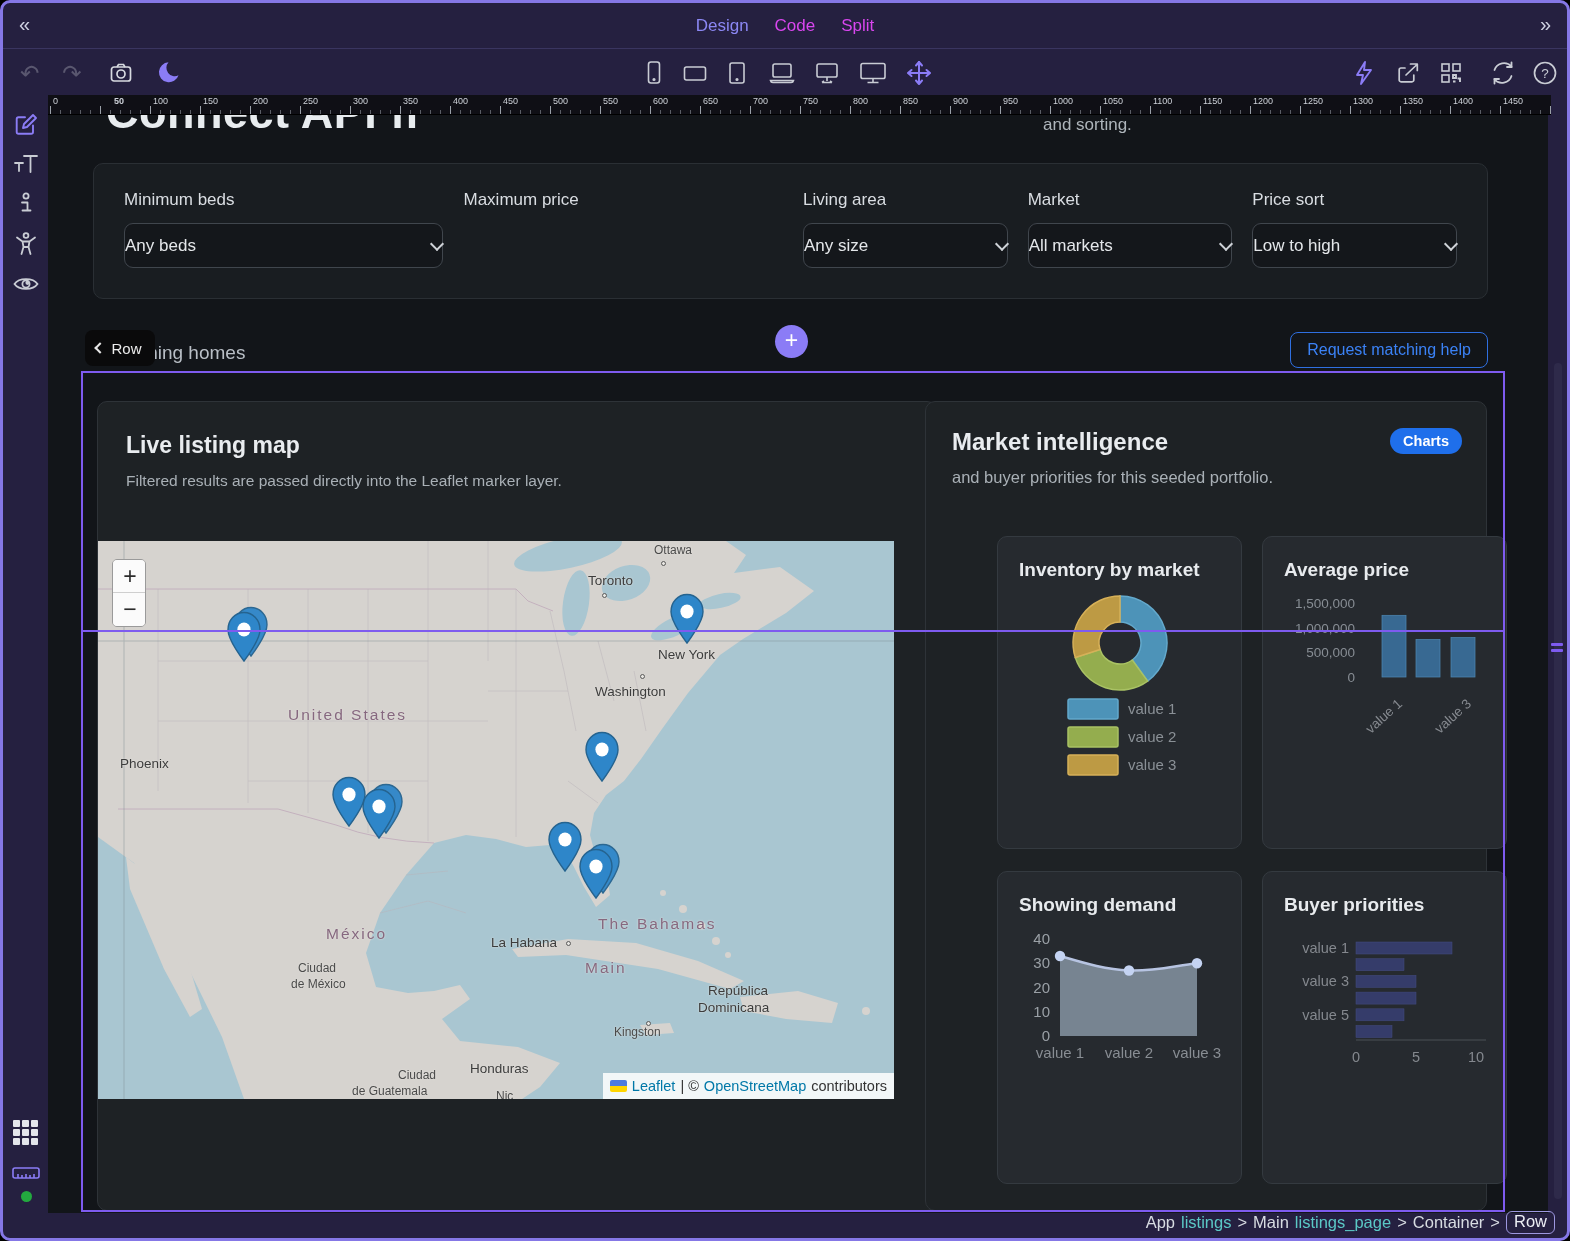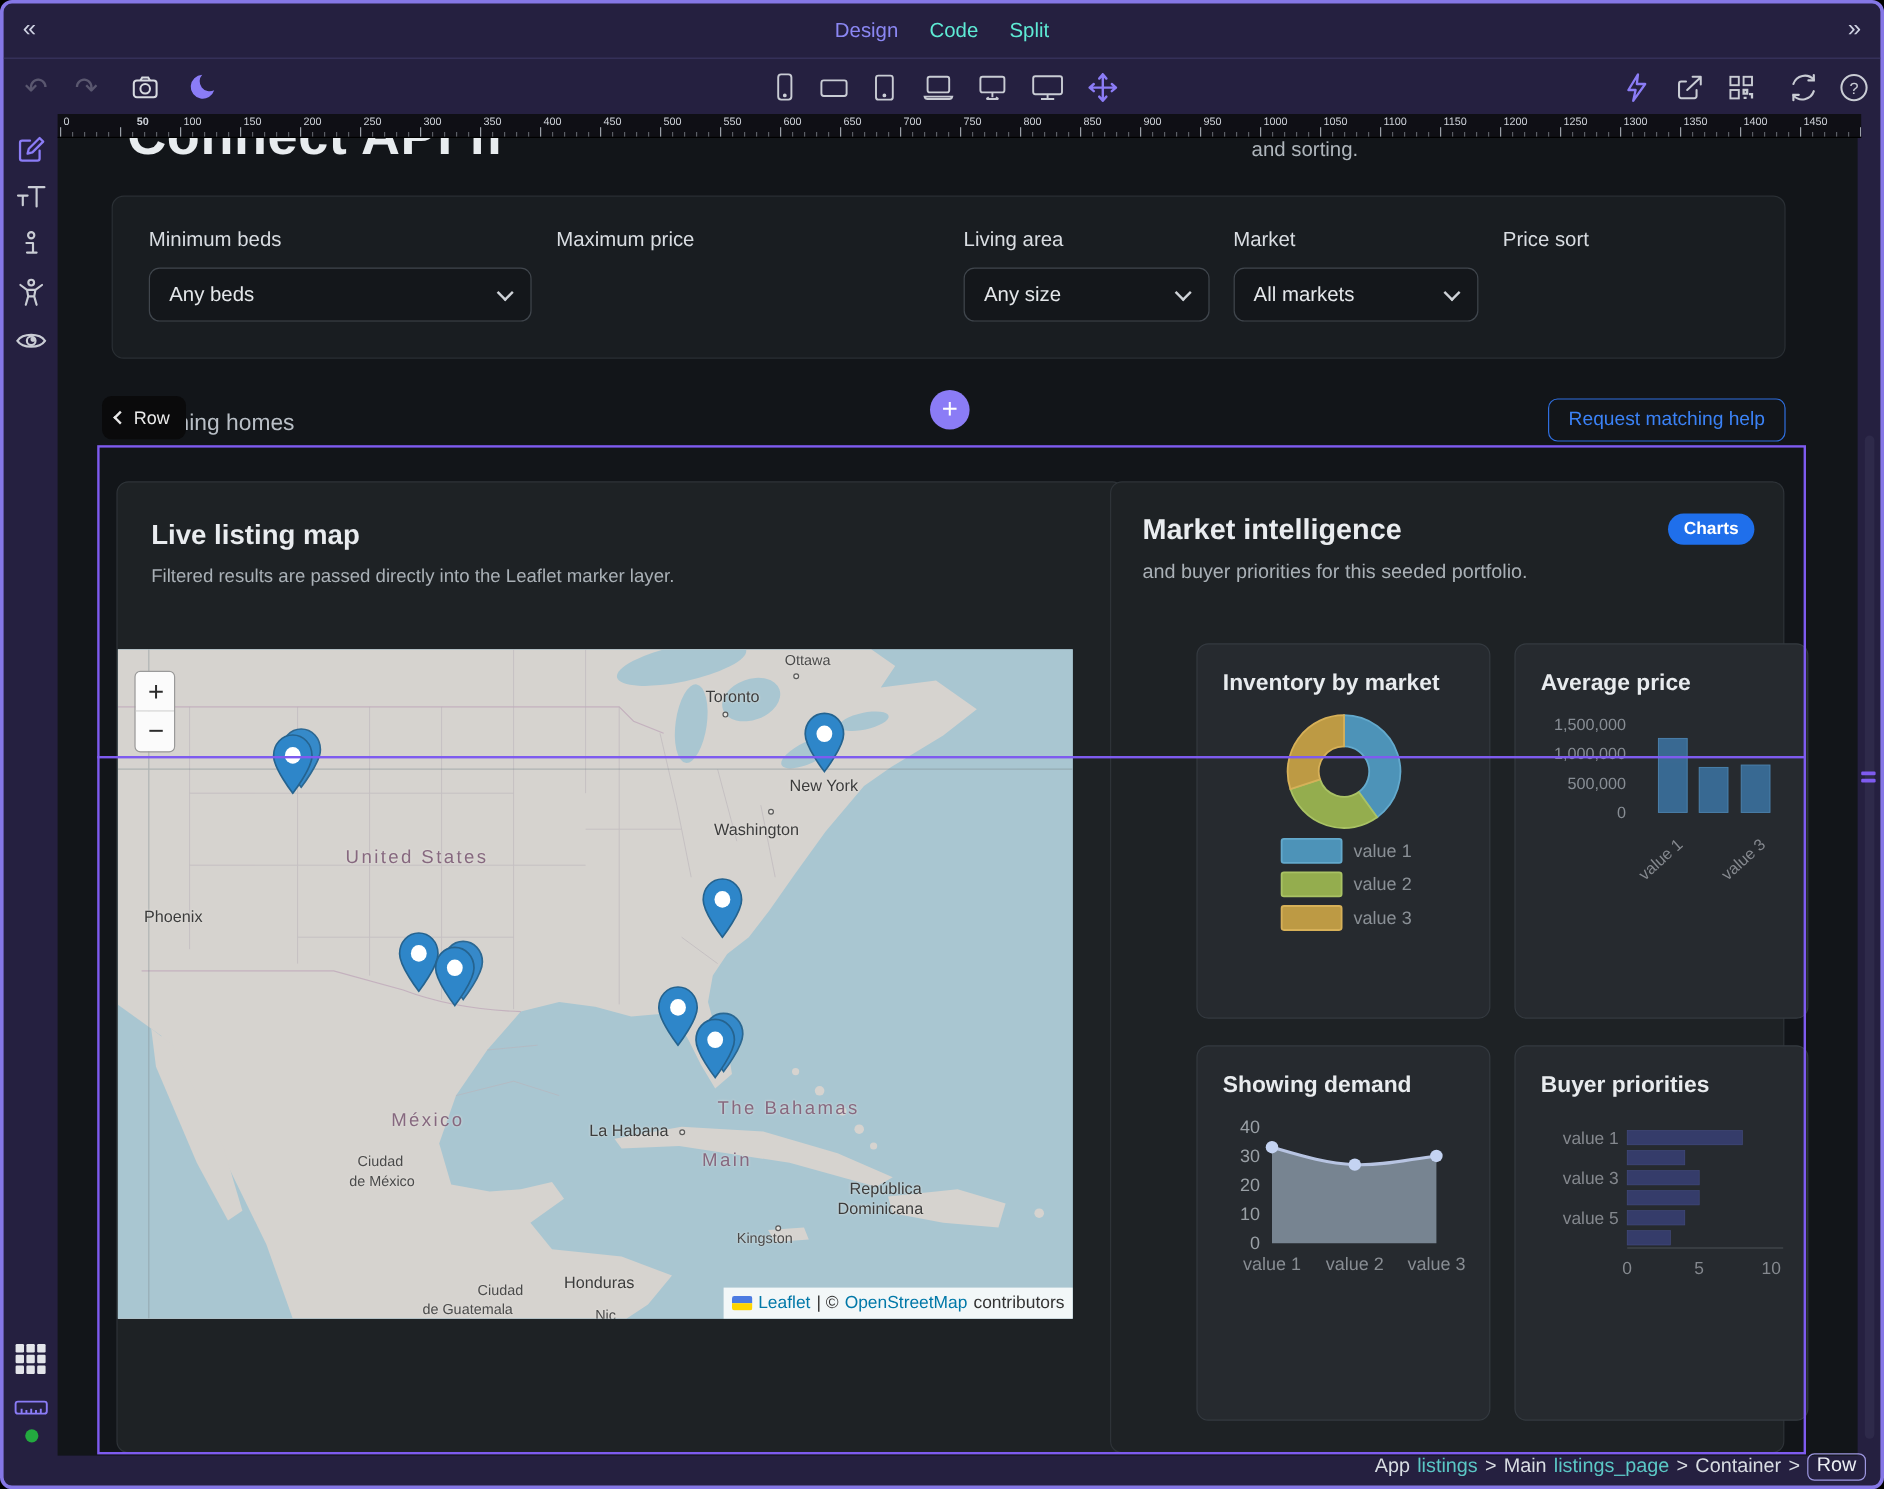--- a/index.html
+++ b/index.html
@@ -7,21 +7,21 @@
   body { font-family:"Liberation Sans","DejaVu Sans",sans-serif; }
   .window { position:relative; width:1570px; height:1241px; background:#252040;
             border:3px solid #8577e6; border-radius:10px; overflow:hidden; }
 
   
   .titlebar { position:absolute; left:0; top:0; width:100%; height:46px;
               display:flex; align-items:center; justify-content:center; gap:26px;
               border-bottom:1px solid #3a3560; }
   .tb-collapse { position:absolute; top:10px; font-size:20px; color:#cfd2e2; cursor:pointer; }
   .tb-collapse.left { left:16px; } .tb-collapse.right { right:16px; }
-  .tab { font-size:17px; color:#5eead4; cursor:pointer; }
+  .tab { font-size:17px; color:#d946ef; cursor:pointer; }
   .tab.active { color:#8b87f3; }
 
   
   .toolbar { position:absolute; left:0; top:47px; width:100%; height:45px; }
   .ticon { position:absolute; top:8px; width:30px; height:30px; display:flex;
            align-items:center; justify-content:center; color:#c9ccd4; cursor:pointer; }
   .ticon svg { display:block; }
   .dim { opacity:.32; }
   .uicon { font-size:23px; line-height:1; }
 
@@ -50,21 +50,21 @@
   .clip-sub { position:absolute; left:995px; top:0px; font-size:17px; color:#aeb5bb; }
 
   .filter-card { position:absolute; left:45px; top:48px; width:1395px; height:136px;
                  background:#191d21; border:1px solid #2a2f34; border-radius:10px;
                  display:flex; gap:20px; padding:26px 30px 0 30px; }
   .fgroup { display:flex; flex-direction:column; gap:13px; }
   .fg-w1 { width:320px; } .fg-w2 { width:205px; }
   .flabel { font-size:17px; color:#d9dde2; }
   .fselect { height:45px; background:#14171b; border:1px solid #40464d; border-radius:9px;
              display:flex; align-items:center; justify-content:space-between;
-             padding:0 16px; cursor:pointer; }
+             padding:0 0; cursor:pointer; }
   .fvalue { font-size:17px; color:#e4e7ea; }
   .chev { width:10px; height:10px; border-right:2px solid #cfd3d8; border-bottom:2px solid #cfd3d8;
           transform:rotate(45deg); margin-top:-4px; }
 
   .section-heading { position:absolute; left:58px; top:227px; font-size:19px; color:#b9bfc6; }
   .row-tag { position:absolute; left:37px; top:215px; width:70px; height:36px; background:#0a0a0b;
              border-radius:8px; display:flex; align-items:center; justify-content:center; gap:7px;
              z-index:30; cursor:pointer; }
   .row-tag .c { width:8px; height:8px; border-left:2.5px solid #e8e8e8; border-bottom:2.5px solid #e8e8e8;
                 transform:rotate(45deg); margin-left:-2px; }
@@ -506,20 +506,24 @@
       </div>
       <div class="fgroup fg-w2">
         <div class="flabel">Market</div>
         <div class="fselect">
           <span class="fvalue">All markets</span>
           <span class="chev"></span>
         </div>
       </div>
       <div class="fgroup fg-w2">
         <div class="flabel">Price sort</div>
+        <div class="fselect">
+          <span class="fvalue">Low to high</span>
+          <span class="chev"></span>
+        </div>
       </div>
     </div>
 
     <div class="section-heading">Matching homes</div>
     <div class="row-tag">
       <span class="c"></span>
       <span>Row</span>
     </div>
     <div class="plus-btn">+</div>
     <div class="help-btn">Request matching help</div>

